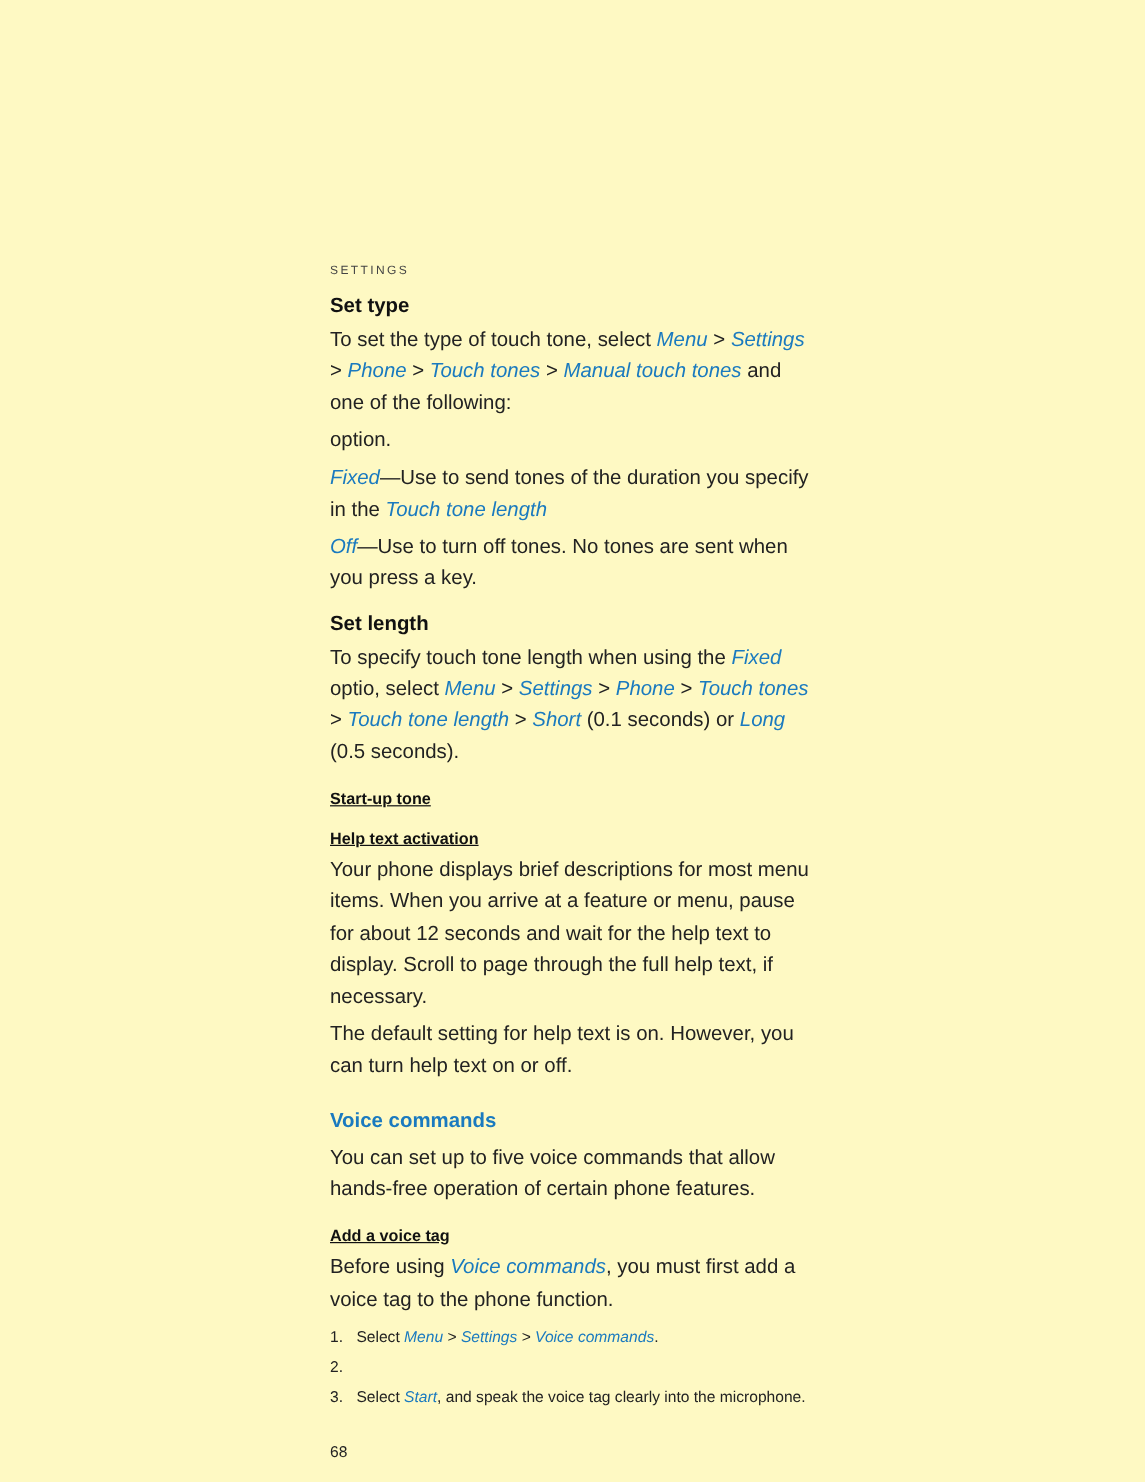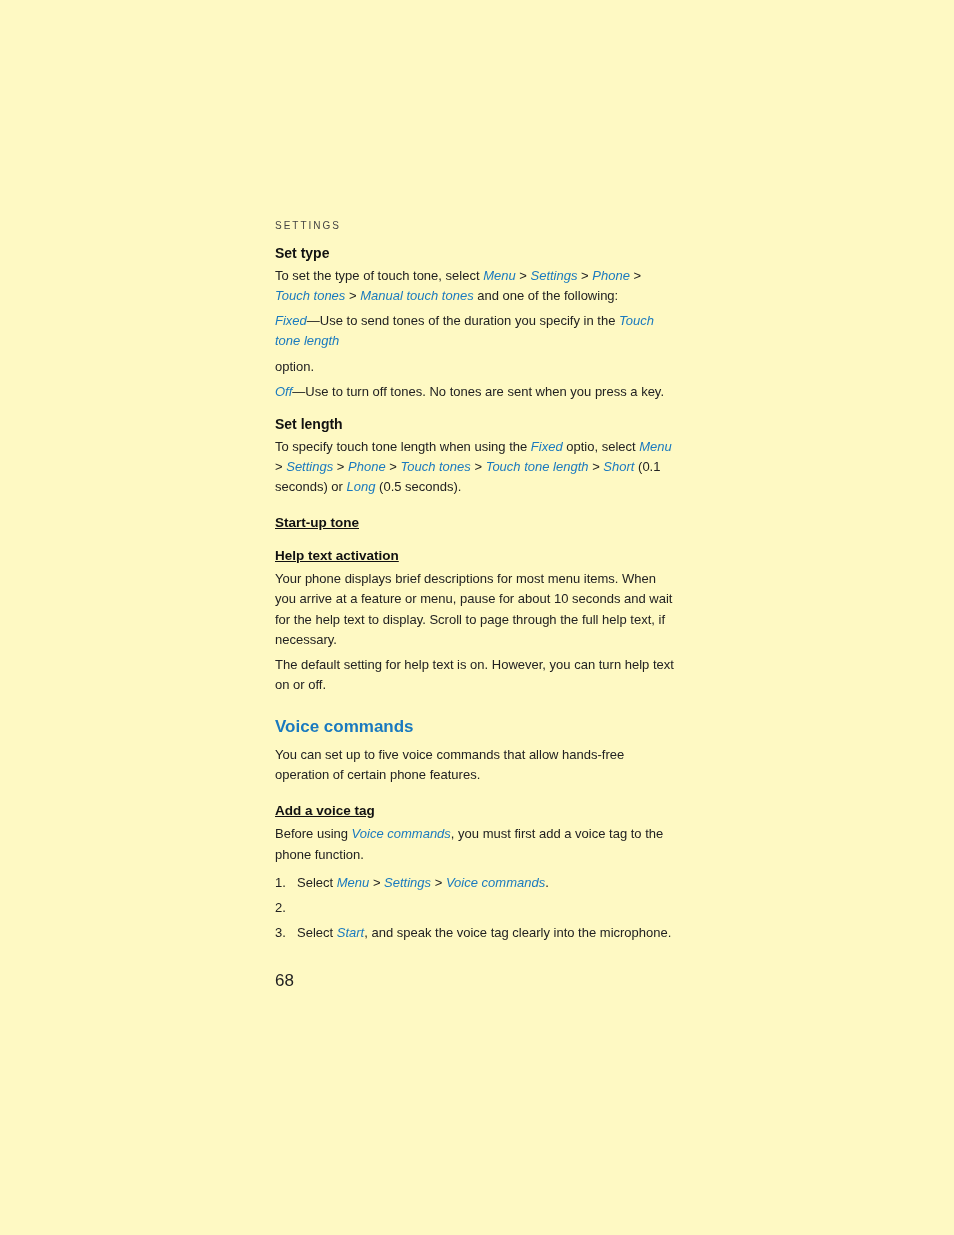--- a/index.html
+++ b/index.html
@@ -27,21 +27,21 @@
     .section-label {
       font-size: 10px;
       letter-spacing: 2px;
       color: #444444;
       text-transform: uppercase;
       margin-bottom: 14px;
       font-family: Arial, Helvetica, sans-serif;
     }
 
     .heading-bold {
-      font-size: 14px;
+      font-size: 17px;
       font-weight: bold;
       color: #111111;
       margin-bottom: 5px;
     }
 
     .heading-underline {
       font-size: 13.5px;
       font-weight: bold;
       color: #111111;
       text-decoration: underline;
@@ -51,21 +51,21 @@
 
     .heading-blue-large {
       font-size: 17px;
       font-weight: bold;
       color: #1a7abf;
       margin-bottom: 8px;
       margin-top: 22px;
     }
 
     p {
-      font-size: 13px;
+      font-size: 17px;
       line-height: 1.55;
       color: #222222;
       margin-bottom: 5px;
     }
 
     a, .link {
       color: #1a7abf;
       text-decoration: none;
       font-style: italic;
     }
@@ -82,60 +82,60 @@
       line-height: 1.55;
     }
 
     .list-num {
       min-width: 22px;
       font-size: 13px;
       color: #222222;
     }
 
     .page-number {
-      font-size: 17px;
+      font-size: 13px;
       color: #222222;
       margin-top: 28px;
     }
   </style>
 </head>
 <body>
 
 <div class="page">
 
   <div class="section-label">Settings</div>
 
   <div class="indent-section">
     <div class="heading-bold">Set type</div>
     <p>
       To set the type of touch tone, select <span class="link">Menu</span> &gt; <span class="link">Settings</span> &gt; <span class="link">Phone</span> &gt; <span class="link">Touch tones</span> &gt; <span class="link">Manual touch tones</span> and one of the following:
     </p>
+    <p>option.</p>
     <p>
       <span class="link">Fixed</span><span>—Use to send tones of the duration you specify in the </span><span class="link">Touch tone length</span>
     </p>
-    <p>option.</p>
     <p>
       <span class="link">Off</span><span>—Use to turn off tones. No tones are sent when you press a key.</span>
     </p>
   </div>
 
   <div class="indent-section">
     <div class="heading-bold">Set length</div>
     <p>
       To specify touch tone length when using the <span class="link">Fixed</span> optio, select <span class="link">Menu</span> &gt; <span class="link">Settings</span> &gt; <span class="link">Phone</span> &gt; <span class="link">Touch tones</span> &gt; <span class="link">Touch tone length</span> &gt; <span class="link">Short</span> (0.1 seconds) or <span class="link">Long</span> (0.5 seconds).
     </p>
   </div>
 
   <div class="indent-section">
     <div class="heading-underline">Start-up tone</div>
   </div>
 
   <div class="indent-section">
     <div class="heading-underline">Help text activation</div>
-    <p>Your phone displays brief descriptions for most menu items. When you arrive at a feature or menu, pause for about 10 seconds and wait for the help text to display. Scroll to page through the full help text, if necessary.</p>
+    <p>Your phone displays brief descriptions for most menu items. When you arrive at a feature or menu, pause for about 12 seconds and wait for the help text to display. Scroll to page through the full help text, if necessary.</p>
     <p style="margin-top:5px;">The default setting for help text is on. However, you can turn help text on or off.</p>
   </div>
 
   <div class="indent-section">
     <div class="heading-blue-large">Voice commands</div>
     <p>You can set up to five voice commands that allow hands-free operation of certain phone features.</p>
 
     <div style="margin-top:16px;">
       <div class="heading-underline">Add a voice tag</div>
       <p>

